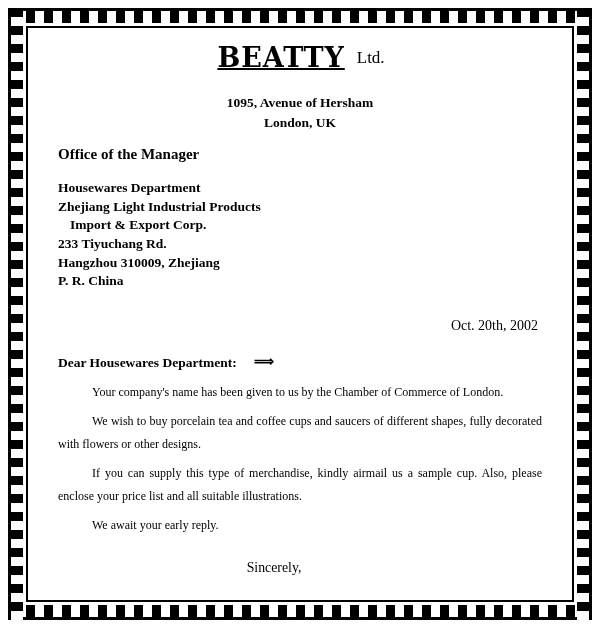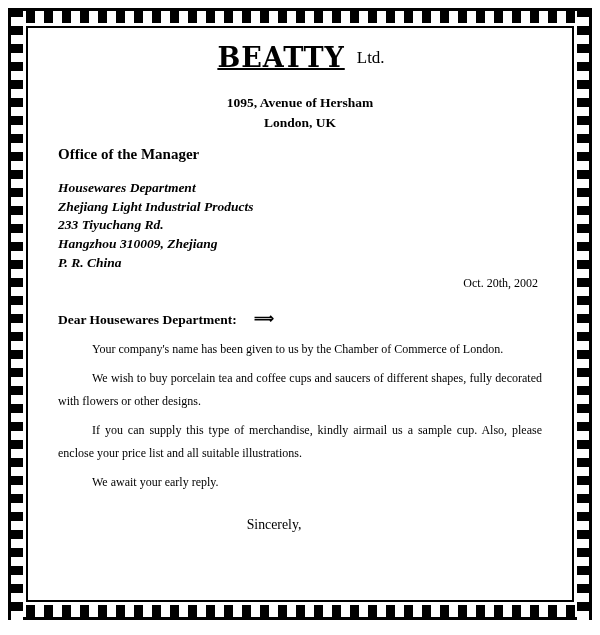--- a/index.html
+++ b/index.html
@@ -128,30 +128,29 @@
     font-size: 15px;
     font-weight: bold;
     margin: 14px 0 16px 0;
   }
 
   .recipient {
     font-size: 13.5px;
     font-weight: bold;
     line-height: 1.38;
     margin-bottom: 0;
-    font-style: italic;
   }
   .recipient .indent {
     padding-left: 12px;
   }
 
   .date-line {
     text-align: right;
-    font-size: 12px;
-    margin-top: 4px;
+    font-size: 14px;
+    margin-top: 27px;
     margin-bottom: 10px;
     padding-right: 4px;
   }
 
   .salutation {
     font-size: 13.5px;
     font-weight: bold;
     margin: 20px 0 10px 0;
     white-space: nowrap;
   }
@@ -204,20 +203,21 @@
     <div class="addr-block">
       <div>1095,  Avenue of Hersham</div>
       <div>London,   UK</div>
     </div>
 
     <div class="attn-line">Office of the Manager</div>
 
     <div class="recipient">
       <div>Housewares Department</div>
       <div>Zhejiang Light Industrial Products</div>
+      <div class="indent">Import &amp; Export Corp.</div>
       <div>233 Tiyuchang Rd.</div>
       <div>Hangzhou 310009, Zhejiang</div>
       <div>P. R. China</div>
     </div>
 
     <div class="date-line">Oct. 20th, 2002</div>
 
     <div class="salutation">
       <span>Dear Housewares Department:</span>
       <span class="arrow">⟹</span>

